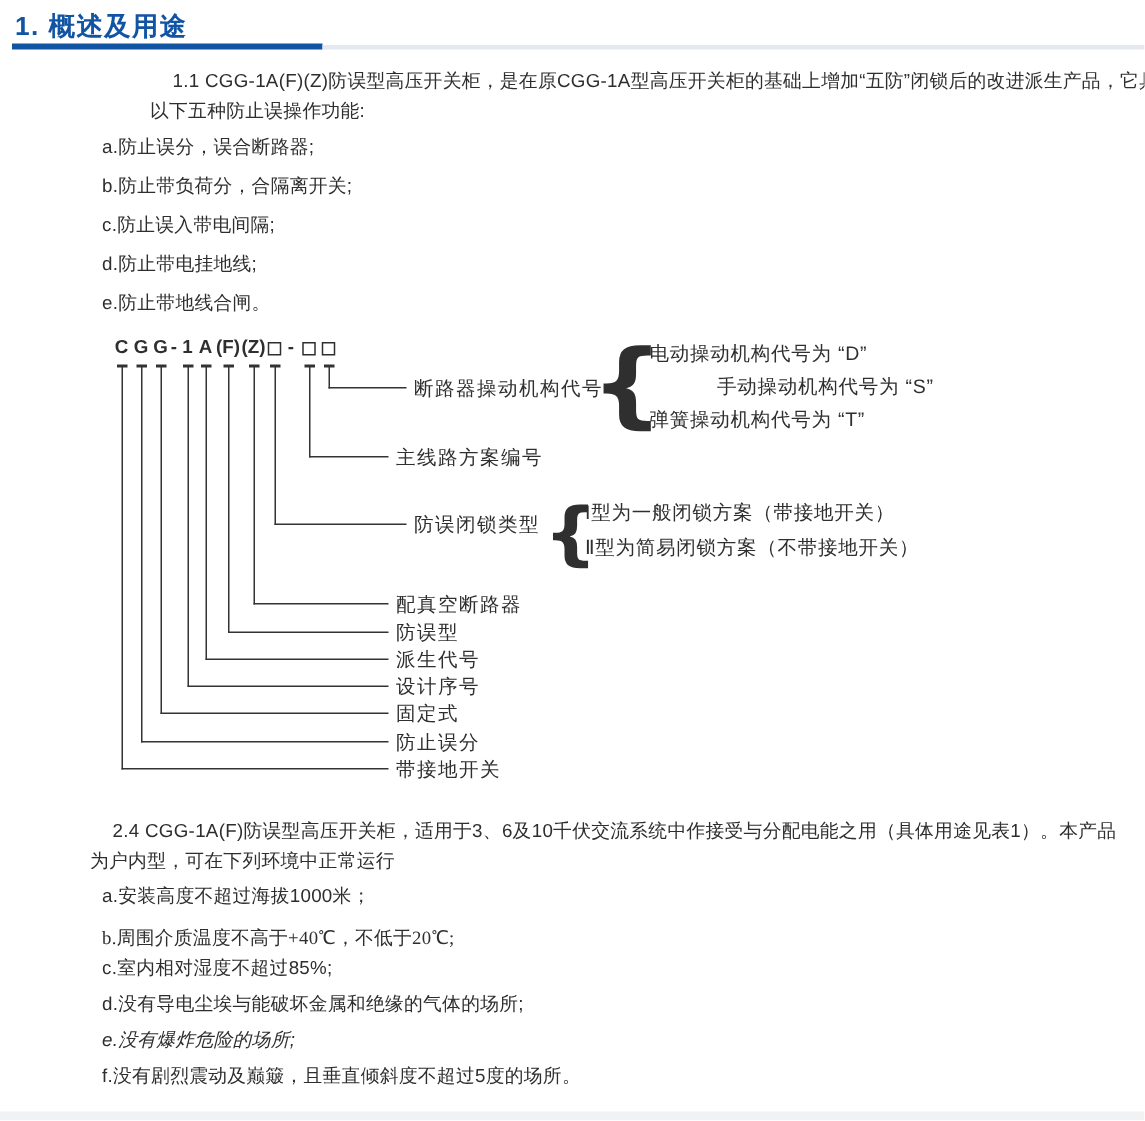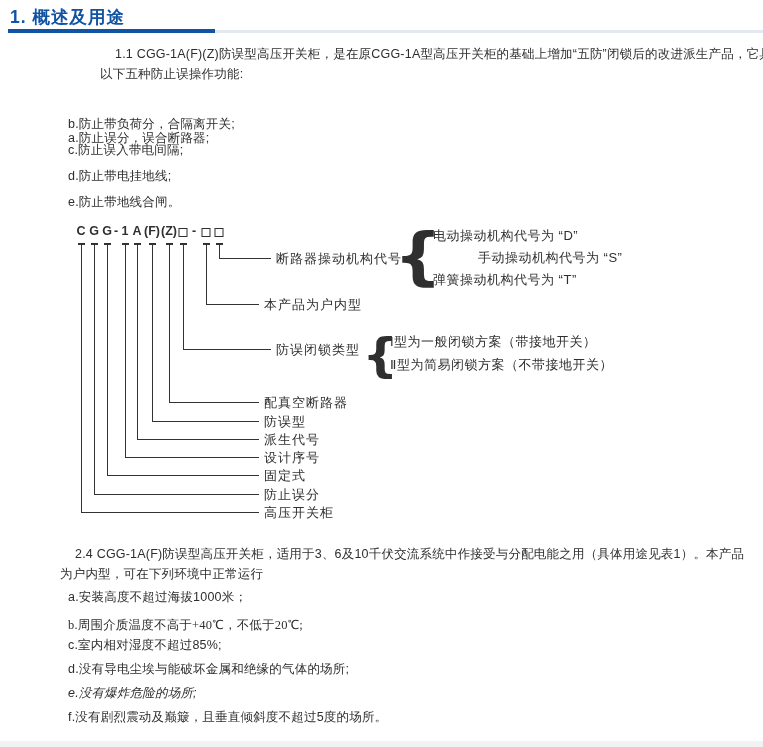--- a/index.html
+++ b/index.html
@@ -61,21 +61,21 @@
 </style>
 </head>
 <body>
 
 <div class="abs sec-title">1. 概述及用途</div>
 <div class="abs rule-accent"></div>
 <div class="abs rule-rest"></div>
 
 <div class="abs para" id="para-11">1.1 CGG-1A(F)(Z)防误型高压开关柜，是在原CGG-1A型高压开关柜的基础上增加“五防”闭锁后的改进派生产品，它具有以下五种防止误操作功能:</div>
 <div class="abs" id="list-11">
-    <div class="list-item" style="top: 0px; margin-top: 40px;">a.防止误分，误合断路器;</div>
+    <div class="list-item" style="top: 0px;">a.防止误分，误合断路器;</div>
     <div class="list-item" style="top: 26px;">b.防止带负荷分，合隔离开关;</div>
     <div class="list-item" style="top: 52px;">c.防止误入带电间隔;</div>
     <div class="list-item" style="top: 78px;">d.防止带电挂地线;</div>
     <div class="list-item" style="top: 104px;">e.防止带地线合闸。</div>
   </div>
 
 <div class="abs" id="diagram">
   <span class="brace" id="brace-mech">{</span>
   <div class="abs" id="mech-opts">
       <div class="brace-opt" style="top: 0px; left: 0px;">电动操动机构代号为 “D”</div>
@@ -94,21 +94,21 @@
     <div class="mtoken" style="left: 125px;">1</div>
     <div class="mtoken" style="left: 137px;">A</div>
     <div class="mtoken" style="left: 152px;">(F)</div>
     <div class="mtoken" style="left: 169px;">(Z)</div>
     <span class="mbox" style="left: 183px;"></span>
     <div class="mtoken" style="left: 194px;">-</div>
     <span class="mbox" style="left: 206px;"></span>
     <span class="mbox" style="left: 219px;"></span>
     <div class="tcap" style="left: 78px;"></div>
     <div class="conn" style="left: 81px; top: 244px; width: 177px; height: 268px;"></div>
-    <div class="dlabel" style="left: 264px; top: 504px;">高压开关柜</div>
+    <div class="dlabel" style="left: 264px; top: 504px;">带接地开关</div>
     <div class="tcap" style="left: 91px;"></div>
     <div class="conn" style="left: 94px; top: 244px; width: 164px; height: 250px;"></div>
     <div class="dlabel" style="left: 264px; top: 486px;">防止误分</div>
     <div class="tcap" style="left: 104px;"></div>
     <div class="conn" style="left: 107px; top: 244px; width: 151px; height: 231px;"></div>
     <div class="dlabel" style="left: 264px; top: 467px;">固定式</div>
     <div class="tcap" style="left: 122px;"></div>
     <div class="conn" style="left: 125px; top: 244px; width: 133px; height: 213px;"></div>
     <div class="dlabel" style="left: 264px; top: 449px; font-family: Liberation Mono, monospace;">设计序号</div>
     <div class="tcap" style="left: 134px;"></div>
@@ -118,21 +118,21 @@
     <div class="conn" style="left: 152px; top: 244px; width: 106px; height: 177px;"></div>
     <div class="dlabel" style="left: 264px; top: 413px;">防误型</div>
     <div class="tcap" style="left: 166px;"></div>
     <div class="conn" style="left: 169px; top: 244px; width: 89px; height: 158px;"></div>
     <div class="dlabel" style="left: 264px; top: 394px; text-align: center;">配真空断路器</div>
     <div class="tcap" style="left: 180px;"></div>
     <div class="conn" style="left: 183px; top: 244px; width: 87px; height: 105px;"></div>
     <div class="dlabel" style="left: 276px; top: 341px;">防误闭锁类型</div>
     <div class="tcap" style="left: 203px;"></div>
     <div class="conn" style="left: 206px; top: 244px; width: 52px; height: 60px;"></div>
-    <div class="dlabel" style="left: 264px; top: 296px;">本产品为户内型</div>
+    <div class="dlabel" style="left: 264px; top: 296px;">主线路方案编号</div>
     <div class="tcap" style="left: 216px;"></div>
     <div class="conn" style="left: 219px; top: 244px; width: 51px; height: 14px;"></div>
     <div class="dlabel" style="left: 276px; top: 250px;">断路器操动机构代号</div>
   </div>
 
 <div class="abs para" id="para-13">2.4 CGG-1A(F)防误型高压开关柜，适用于3、6及10千伏交流系统中作接受与分配电能之用（具体用途见表1）。本产品为户内型，可在下列环境中正常运行</div>
 <div class="abs" id="list-13">
     <div class="list-item" style="top: 0px;">a.安装高度不超过海拔1000米；</div>
     <div class="list-item" style="top: 28px; font-family: Liberation Serif, serif;">b.周围介质温度不高于+40℃，不低于20℃;</div>
     <div class="list-item" style="top: 48px;">c.室内相对湿度不超过85%;</div>

